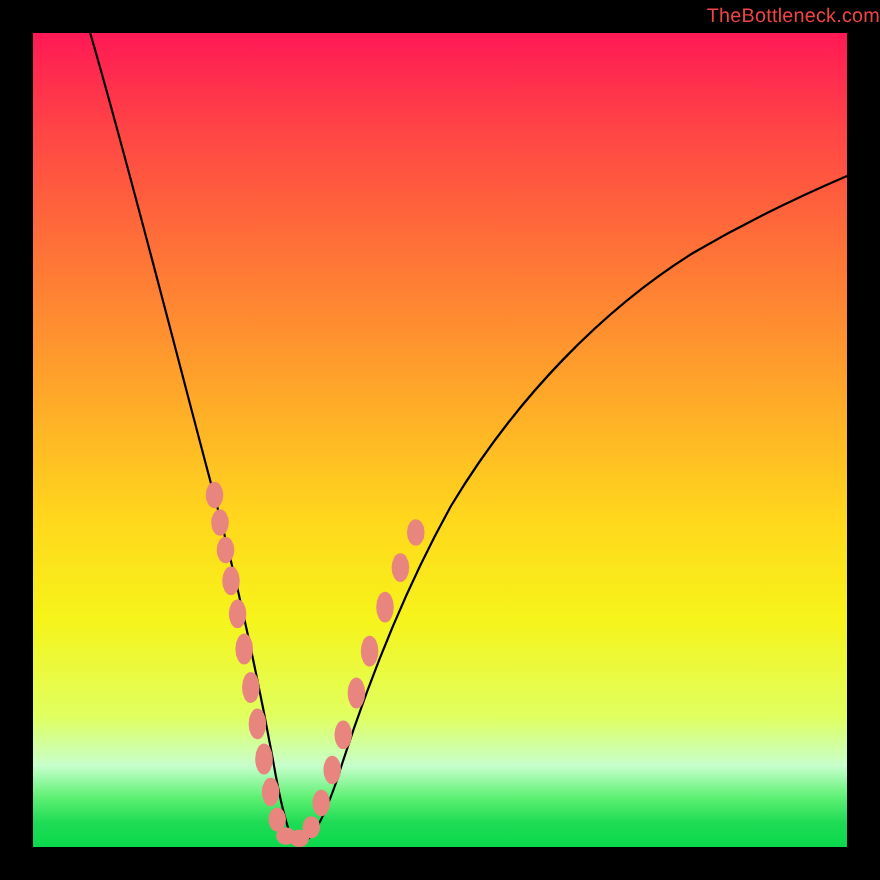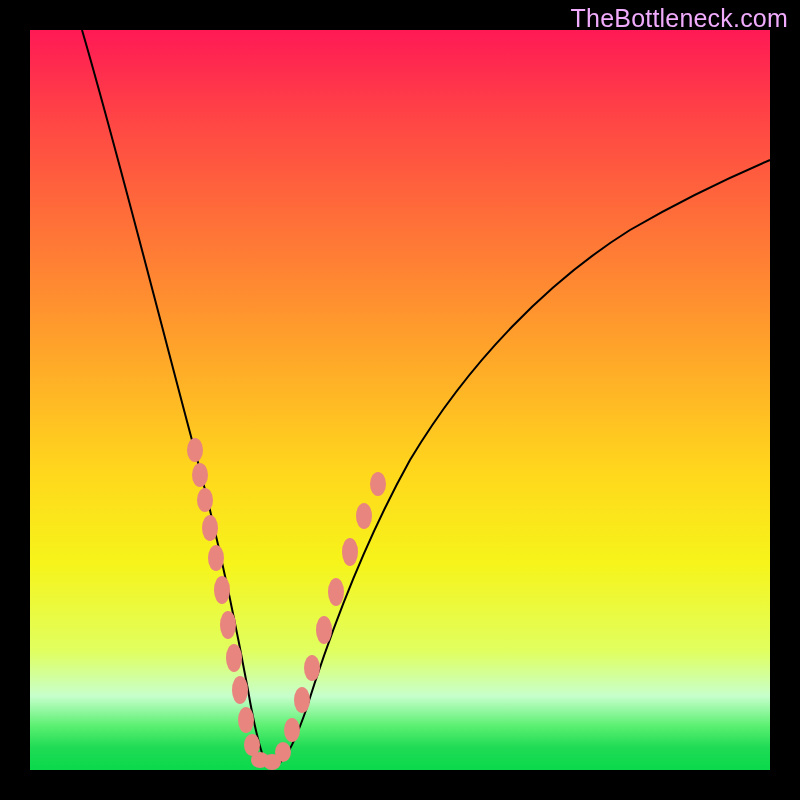--- a/index.html
+++ b/index.html
@@ -34,24 +34,24 @@
       #e0ff60 84%,
       #c7ffcc 90%,
       #5cf072 94%,
       #1fdb55 97%,
       #0ad94b 100%
     );
   }
   .watermark {
     position: absolute;
     top: 4px;
-    right: 12px;
-    font-size: 25px;
+    right: 0;
+    font-size: 18px;
     font-weight: 500;
-    color: #f0abfc;
+    color: #ef4444;
     letter-spacing: 0.2px;
     user-select: none;
   }
   svg.curve {
     position: absolute;
     left: 0; top: 0;
     width: 740px;
     height: 740px;
     overflow: visible;
   }

